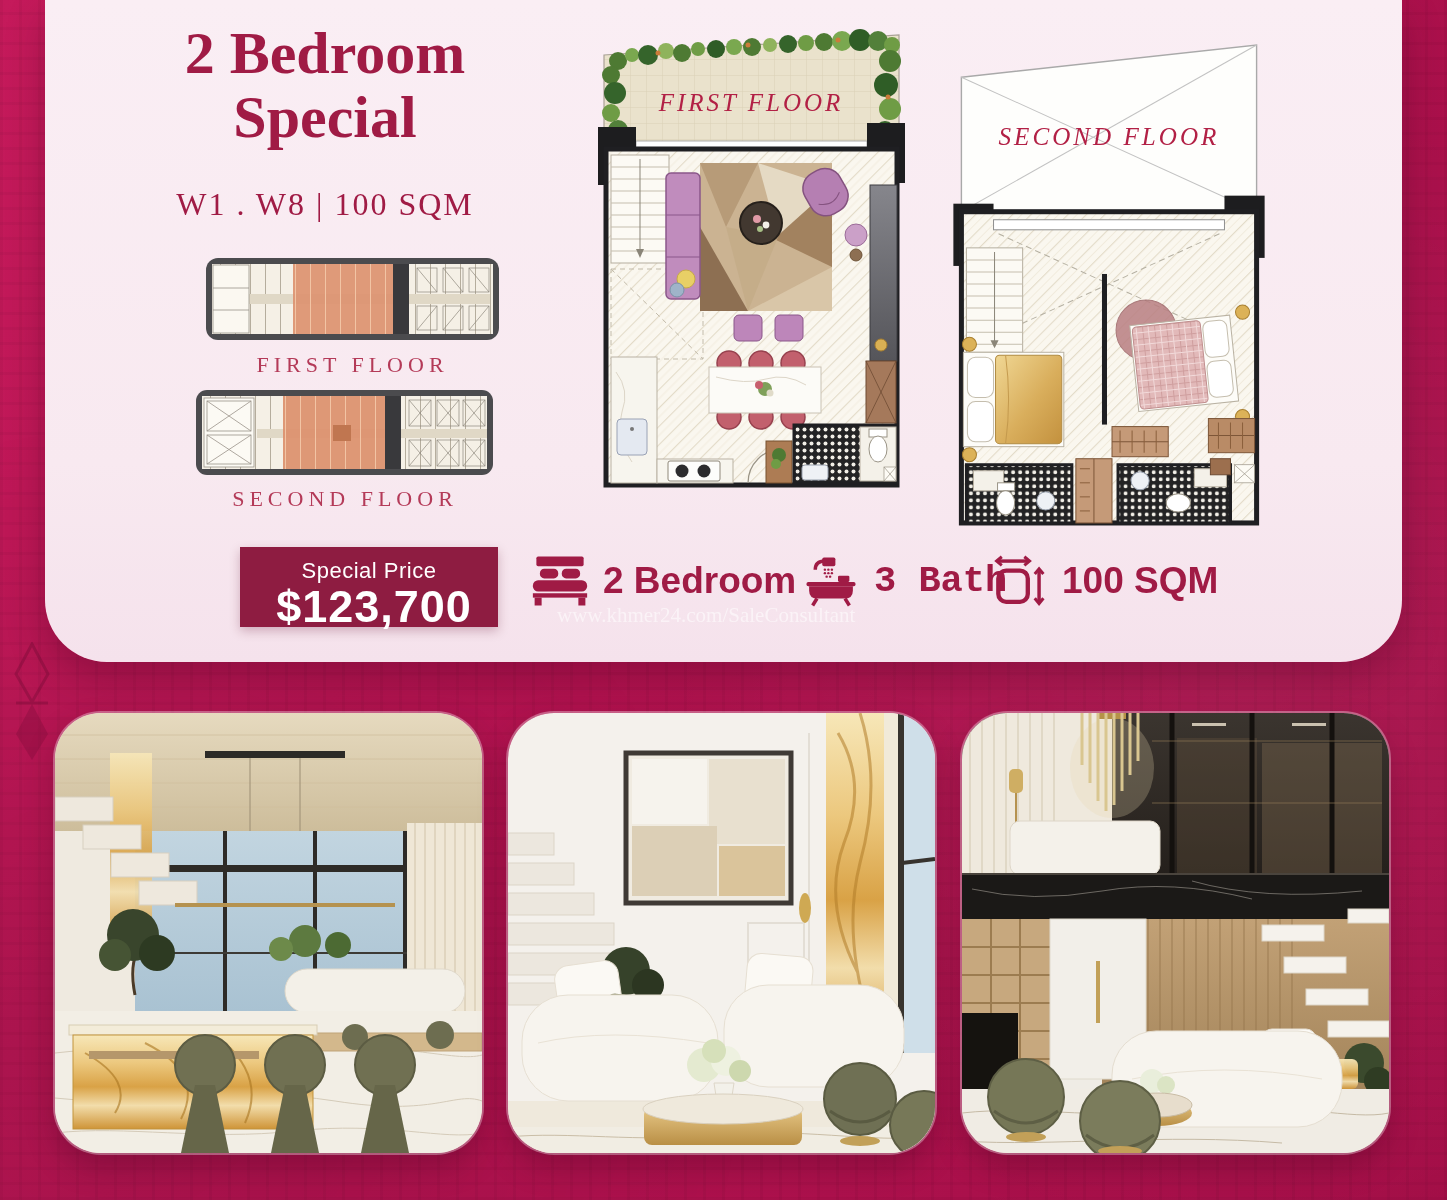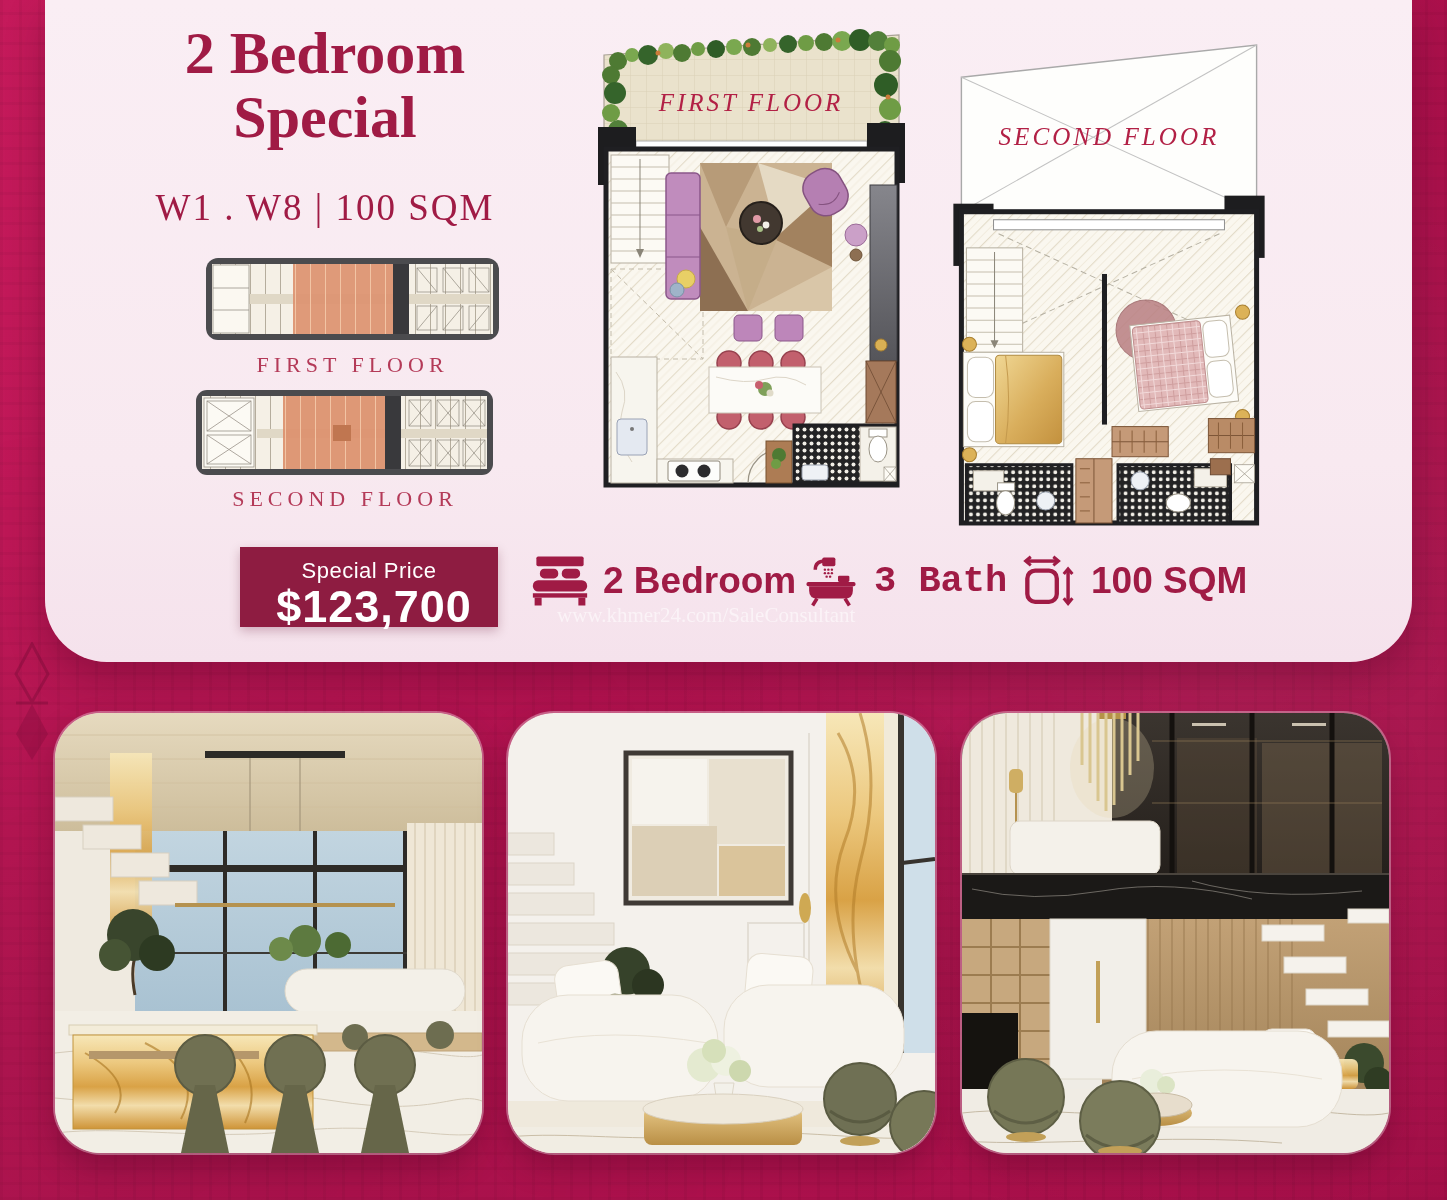--- a/index.html
+++ b/index.html
@@ -8,39 +8,39 @@
     font-family:"Liberation Sans",sans-serif;}
   .bg-tex{position:absolute;inset:0;pointer-events:none;opacity:.55;
     background:
       radial-gradient(circle at 86% 56%, rgba(255,255,255,.10), transparent 42%),
       radial-gradient(circle at 8% 88%, rgba(0,0,0,.18), transparent 38%),
       repeating-linear-gradient(90deg, rgba(0,0,0,.07) 0 3px, transparent 3px 19px),
       repeating-linear-gradient(0deg, rgba(0,0,0,.06) 0 3px, transparent 3px 15px);}
   .abs{position:absolute;}
   .card{position:absolute;left:45px;top:0;width:1357px;height:662px;
     background:linear-gradient(180deg,#faeef4 0%,#f8e9f0 70%,#f5e2ec 100%);
-    border-radius:0 0 62px 62px;box-shadow:0 16px 38px rgba(60,0,25,.30);padding-left:10px;}
+    border-radius:0 0 62px 62px;box-shadow:0 16px 38px rgba(60,0,25,.30);}
   .title{left:58px;top:22px;width:444px;text-align:center;
     font-family:"Liberation Serif",serif;font-weight:600;color:#a01b45;
     font-size:60px;line-height:1.06;}
   .subtitle{left:58px;top:186px;width:444px;text-align:center;
-    font-family:"Liberation Serif",serif;color:#a01b45;font-size:37px;letter-spacing:2px;}
+    font-family:"Liberation Serif",serif;color:#a01b45;font-size:32px;letter-spacing:2px;}
   .mini1{left:160px;top:252px;}
   .mini2{left:150px;top:385px;}
   .mini-label{font-family:"Liberation Serif",serif;color:#b43a58;font-size:22px;
     letter-spacing:5px;text-align:center;}
   .mini-label.l1{left:160px;top:352px;width:295px;}
   .mini-label.l2{left:150px;top:486px;width:300px;}
   .badge{left:195px;top:547px;width:258px;height:80px;background:#8e1c41;
     color:#ffffff;text-align:center;box-shadow:0 4px 10px rgba(90,5,35,.25);}
   .badge-l1{font-size:22px;font-weight:normal;margin-top:11px;letter-spacing:.5px;}
   .badge-l2{font-size:45px;font-weight:bold;letter-spacing:1px;margin-top:-3px;margin-left:10px;}
   .feature{top:552px;display:flex;align-items:center;gap:15px;color:#a01b45;
     font-weight:bold;font-size:37px;height:58px;}
-  .f1{left:487px;} .f2{left:758px;font-family:Liberation Mono, monospace;} .f3{left:977px;}
+  .f1{left:487px;} .f2{left:758px;font-family:Liberation Mono, monospace;} .f3{left:948px;}
   .watermark{left:512px;top:603px;width:390px;text-align:left;
     font-family:"Liberation Serif",serif;font-size:21px;color:rgba(255,255,255,.55);}
   .plan1{left:553px;top:26px;} .plan2{left:908px;top:33px;}
   .photo{position:absolute;top:713px;width:427px;height:440px;border-radius:46px;
     overflow:hidden;box-shadow:0 0 0 2px rgba(255,240,246,.35),0 14px 30px rgba(60,0,25,.30);}
   .p1{left:55px;} .p2{left:508px;} .p3{left:962px;}
   .photo svg{display:block;width:100%;height:100%;}
   .emblem{left:12px;top:642px;opacity:.45;}
 </style>
 </head>

